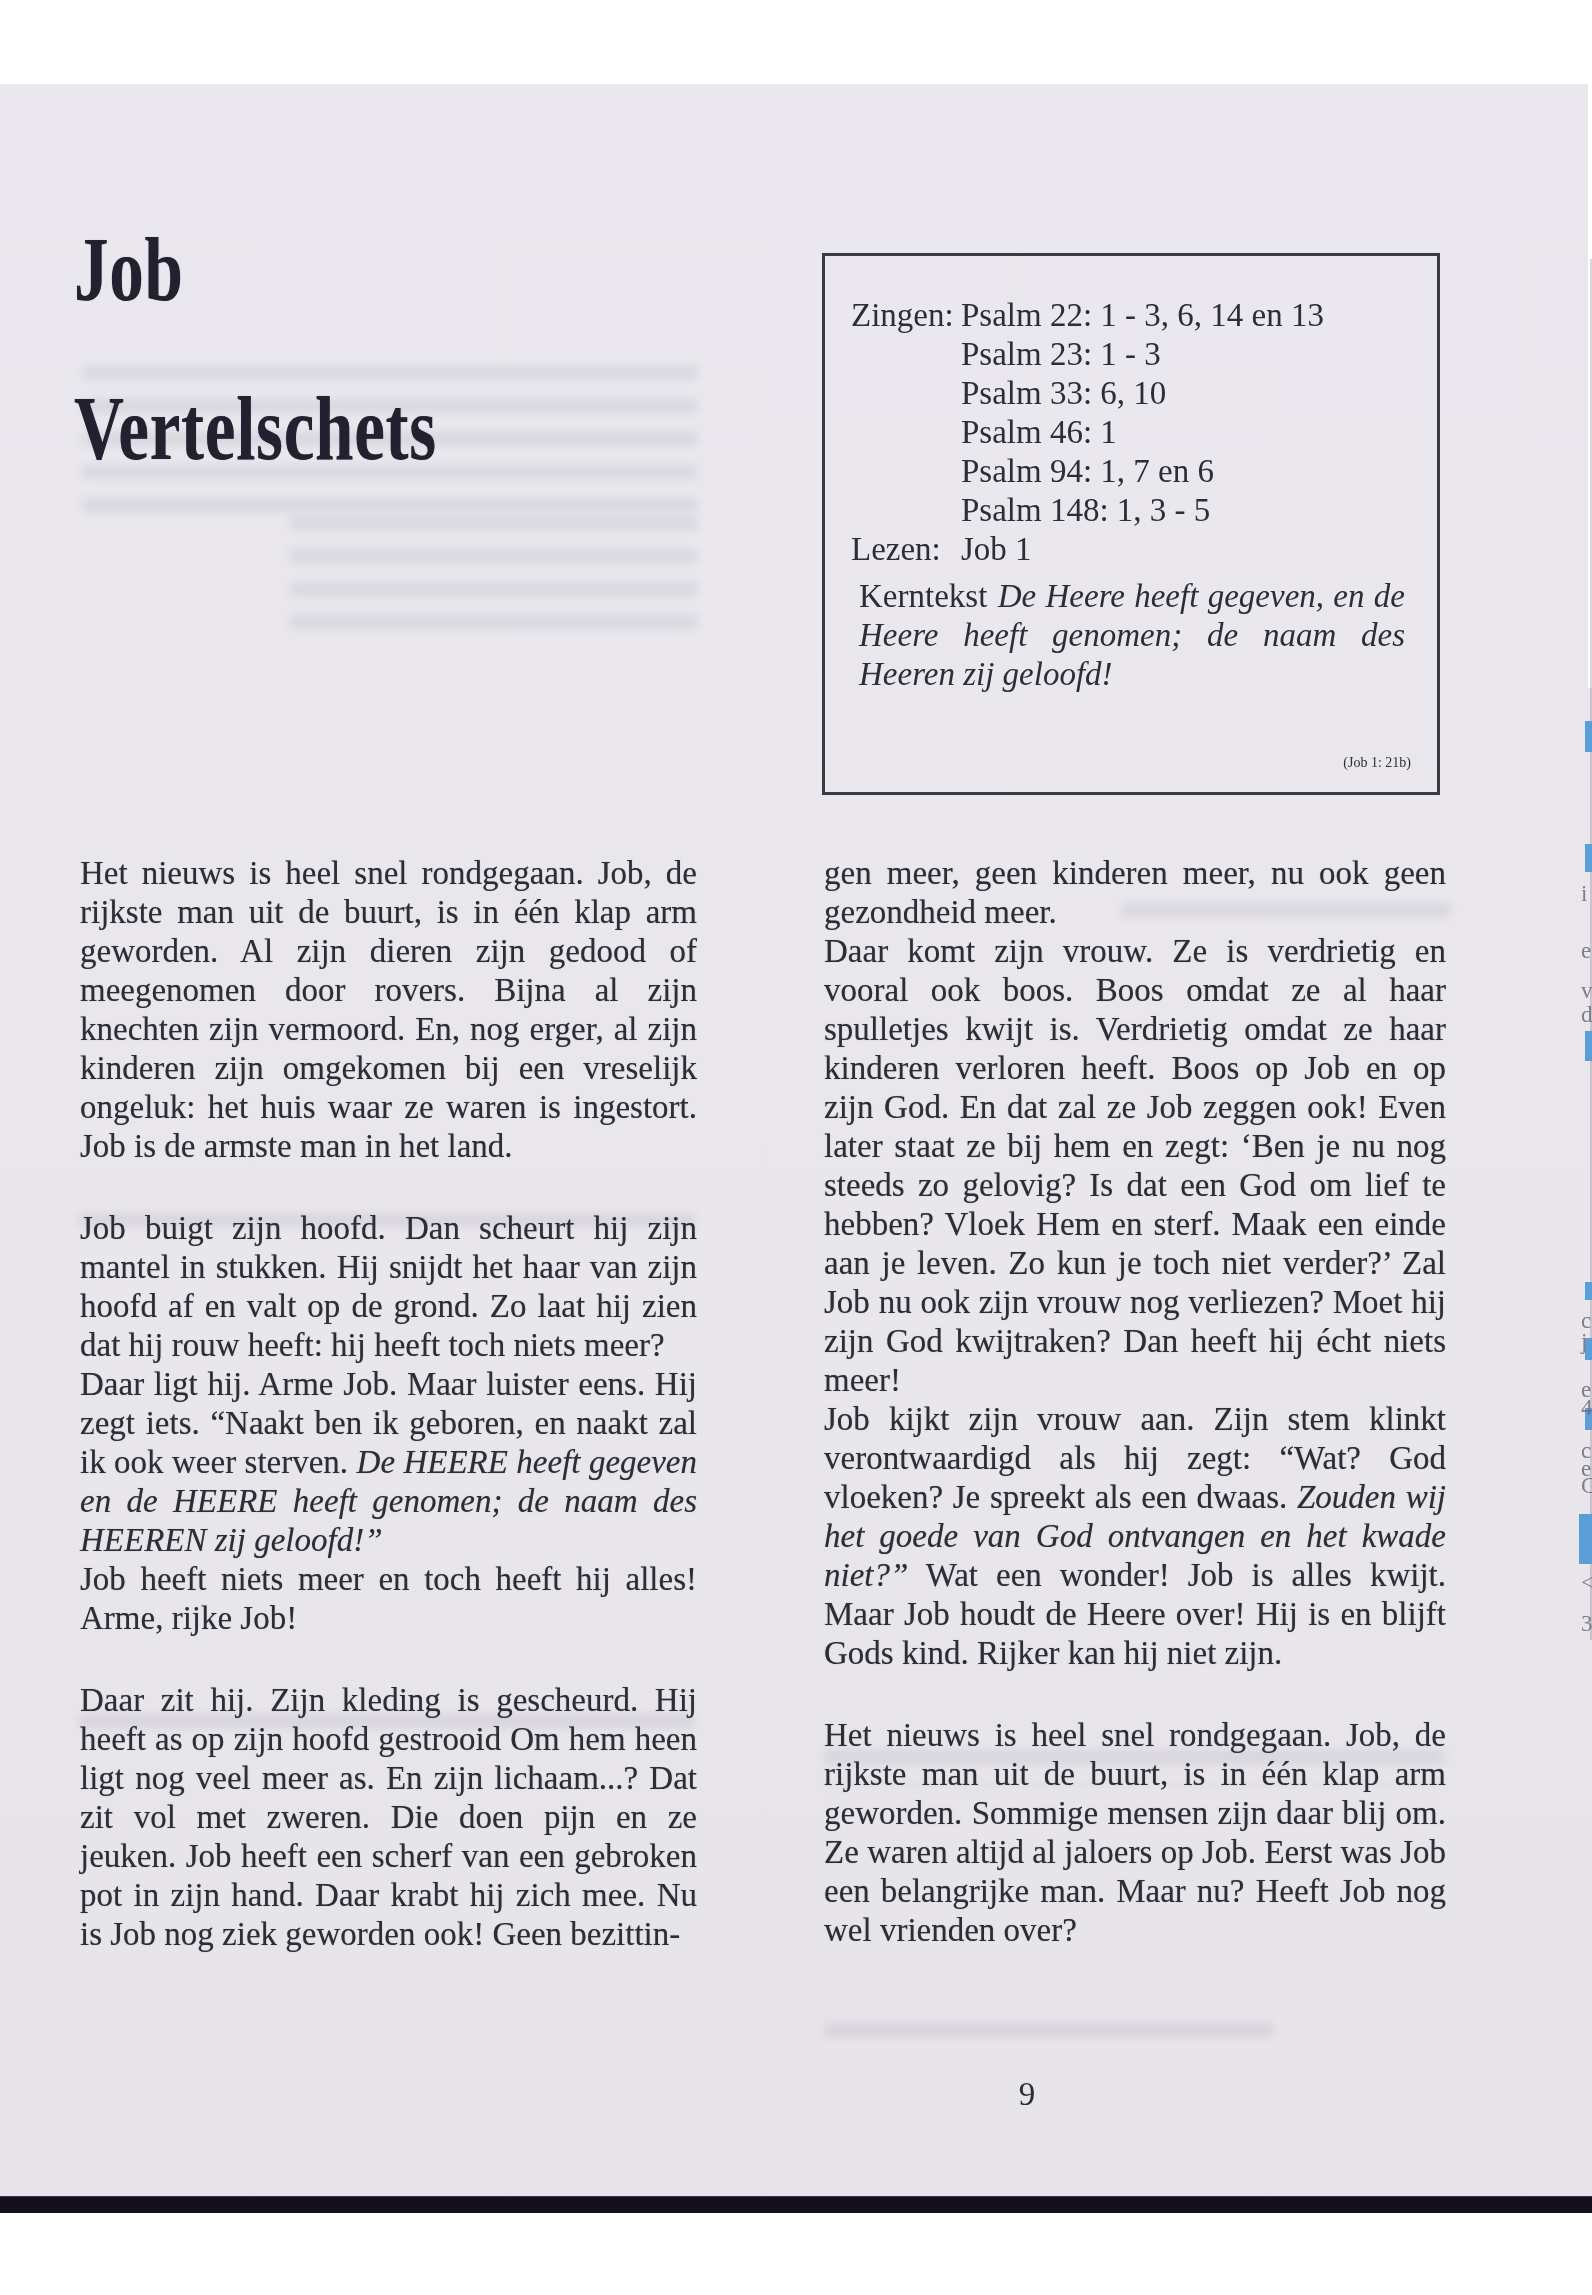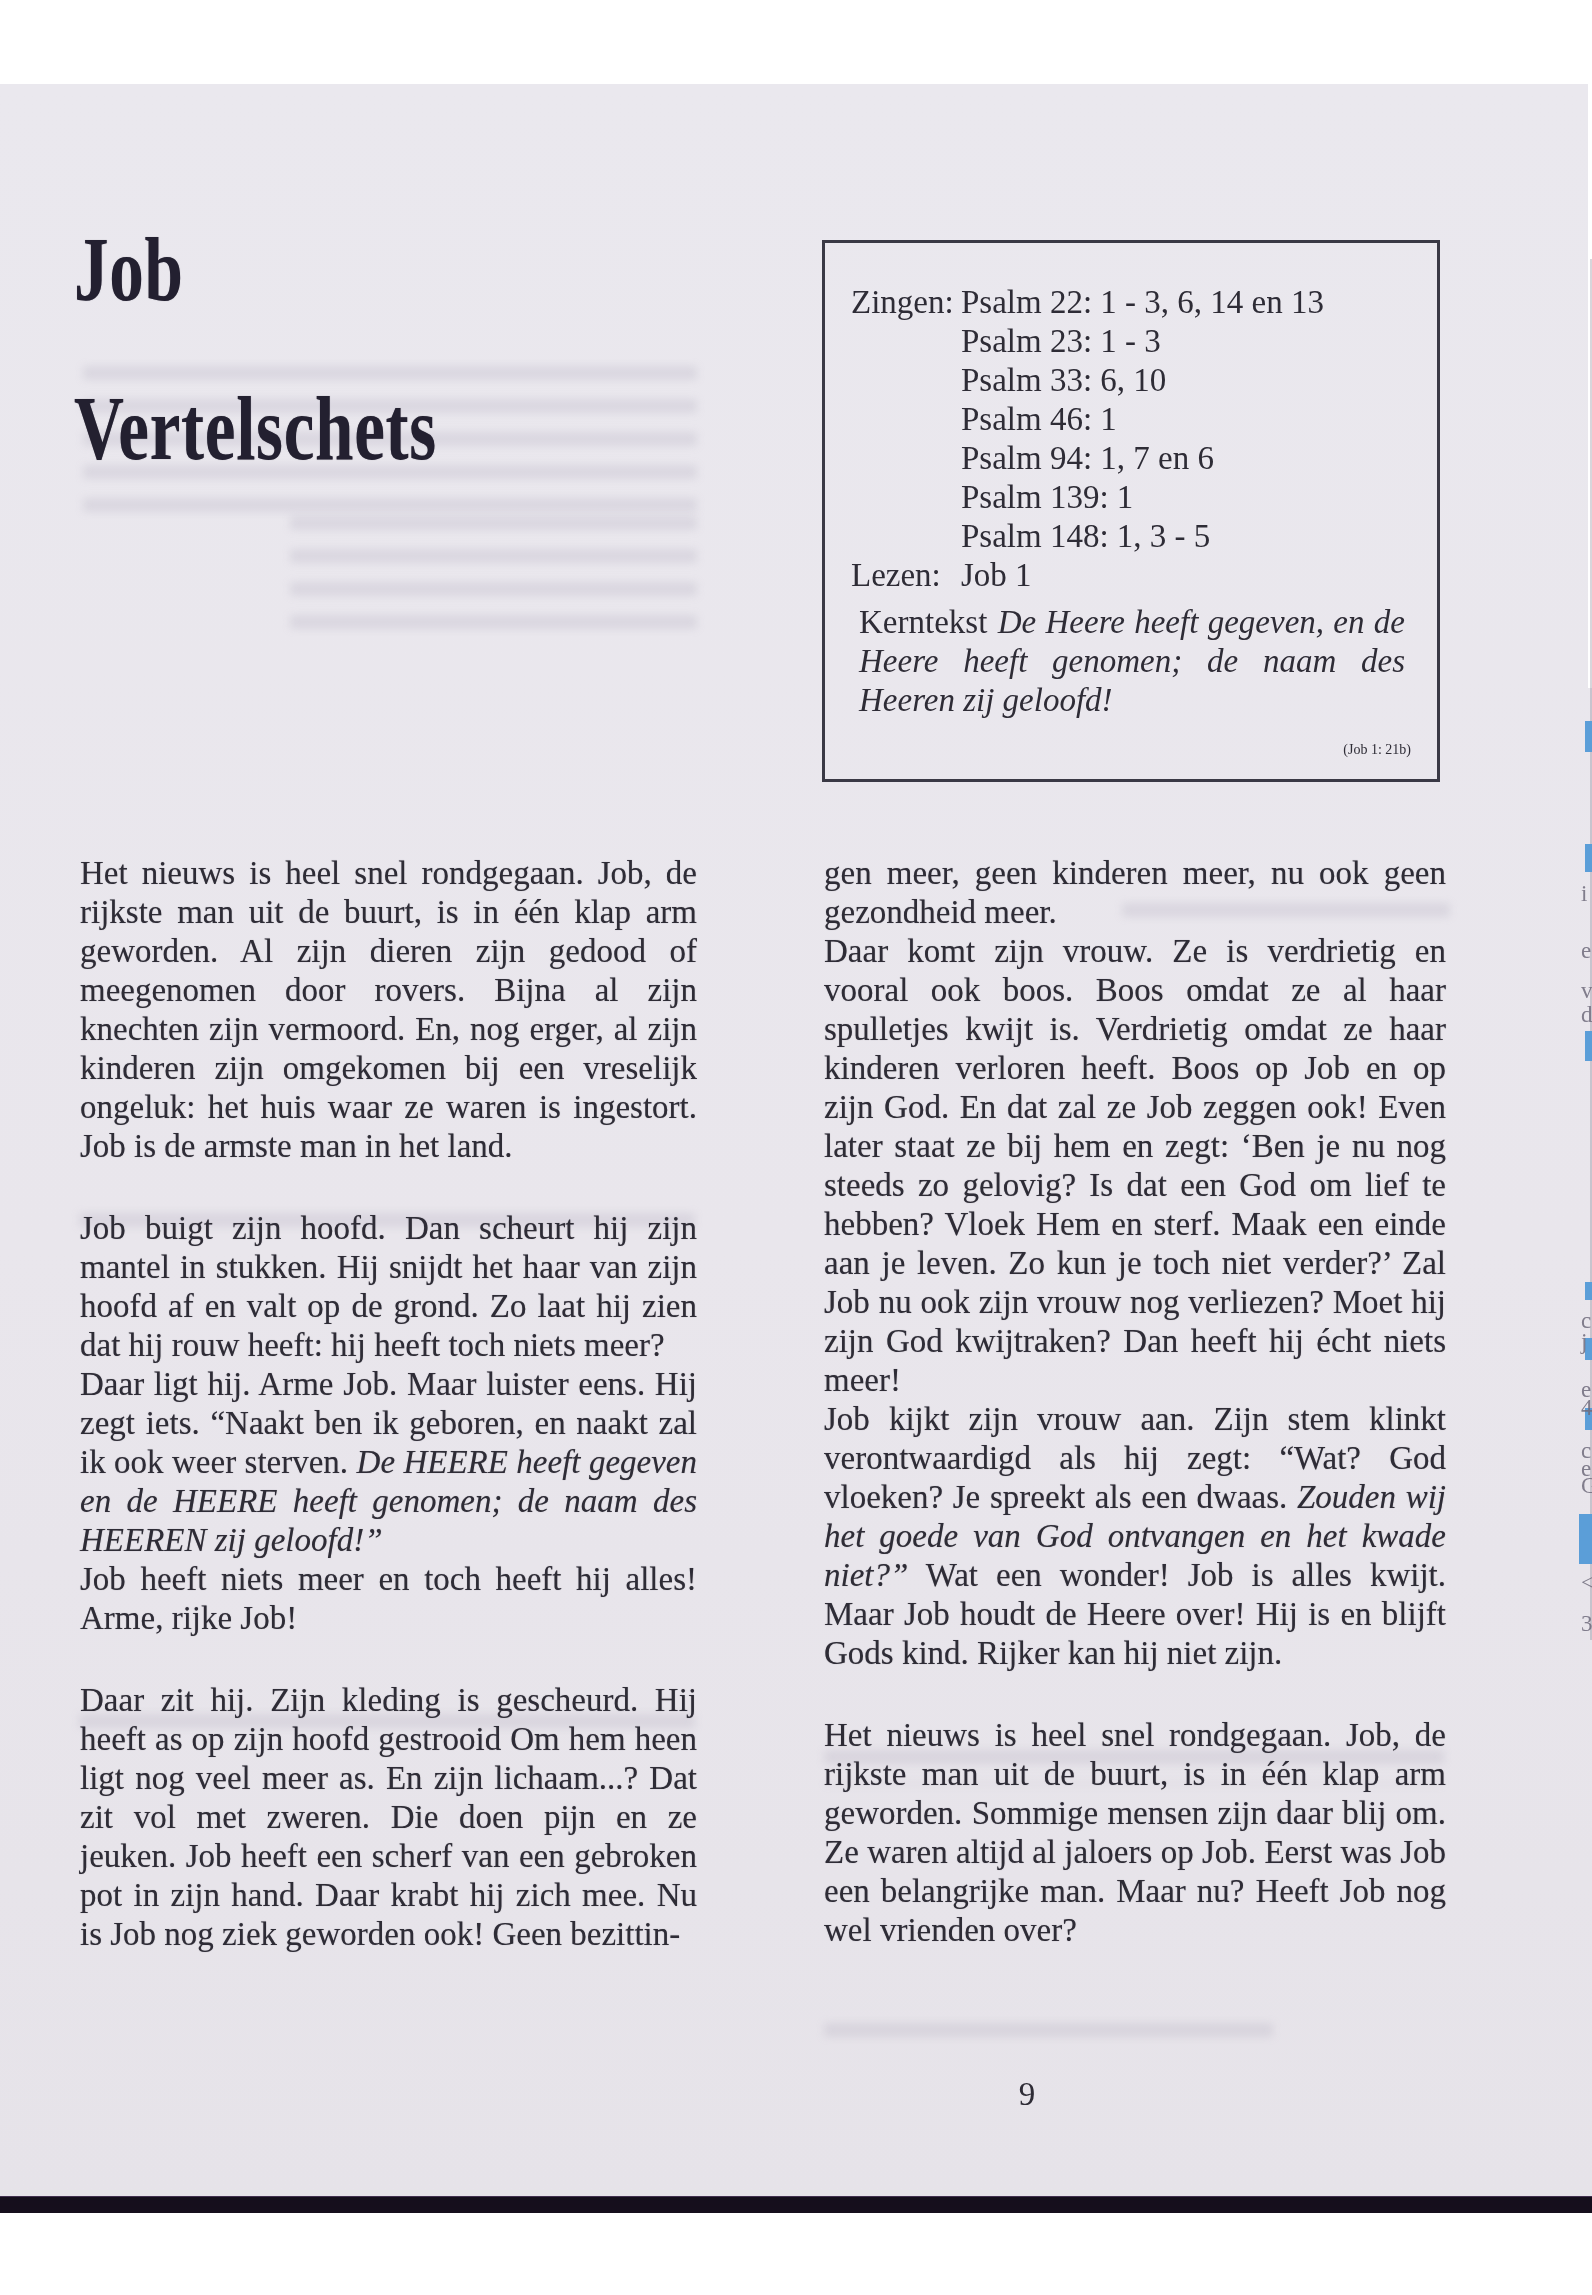--- a/index.html
+++ b/index.html
@@ -22,21 +22,21 @@
   .title1,.title2{
     position:absolute;left:74px;font-weight:bold;color:#232030;
     font-size:91px;line-height:1;letter-spacing:0.9px;white-space:nowrap;
     transform:scaleX(0.76);transform-origin:left top;
     text-shadow:0 0 0.9px rgba(35,32,48,.5);
   }
   .title1{top:224px;}
   .title2{top:383px;}
   
   .box{
-    position:absolute;left:822px;top:240px;width:618px;height:542px;
+    position:absolute;left:822px;top:253px;width:618px;height:542px;
     box-sizing:border-box;border:3.5px solid #3a3945;
     padding:40px 24px 0 26px;
     color:#2e2c36;
   }
   .box-row{display:flex;font-size:33px;line-height:39px;}
   .box-label{width:110px;flex:none;}
   .box-value{flex:1;}
   .box-kern{
     margin:8px;font-size:33px;line-height:39px;text-align:justify;
   }
@@ -125,24 +125,20 @@
   </div>
   <div class="box-row">
     <span class="box-label"></span>
   </div>
   <div class="box-row">
     <span class="box-label"></span>
     <span class="box-value">Psalm 94: 1, 7 en 6</span>
   </div>
   <div class="box-row">
     <span class="box-label"></span>
-    <span class="box-value">Psalm 139: 1</span>
-  </div>
-  <div class="box-row">
-    <span class="box-label"></span>
     <span class="box-value">Psalm 148: 1, 3 - 5</span>
   </div>
   <div class="box-row">
     <span class="box-label">Lezen:</span>
     <span class="box-value">Job 1</span>
   </div>
   <p class="box-kern">
     <span class="kern-label">Kerntekst</span><i class="kern-quote">De Heere heeft gegeven, en de Heere heeft genomen; de naam des Heeren zij geloofd!</i>
   </p>
   <span class="kern-ref">(Job 1: 21b)</span>

